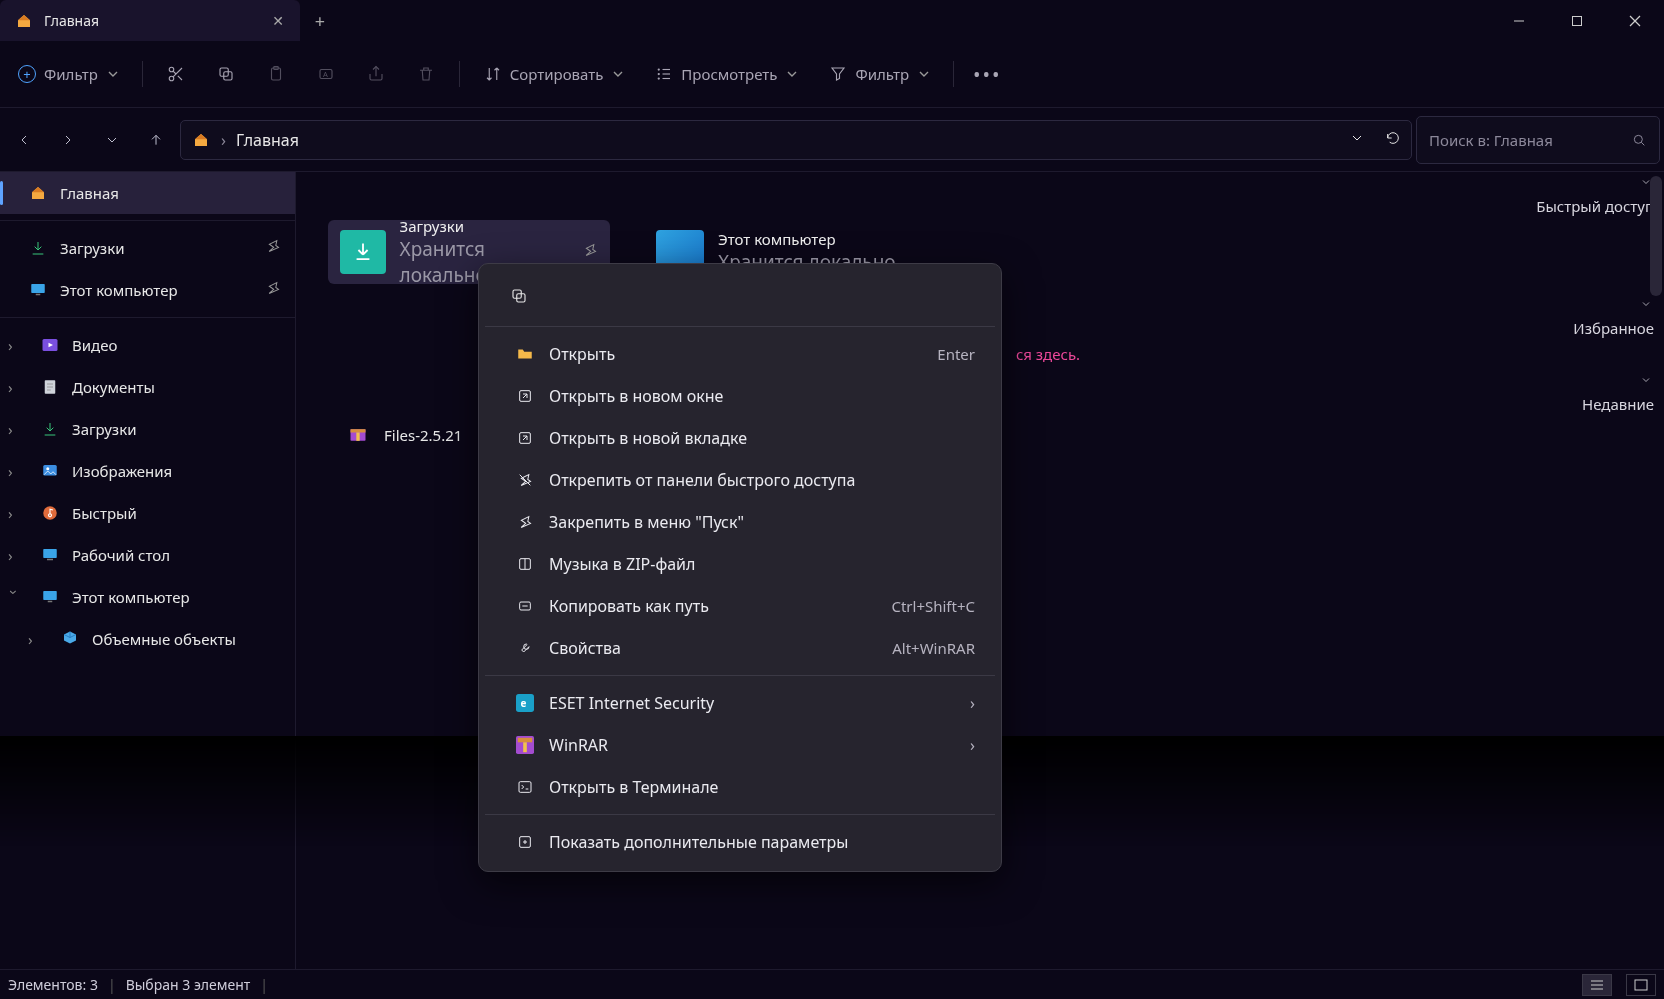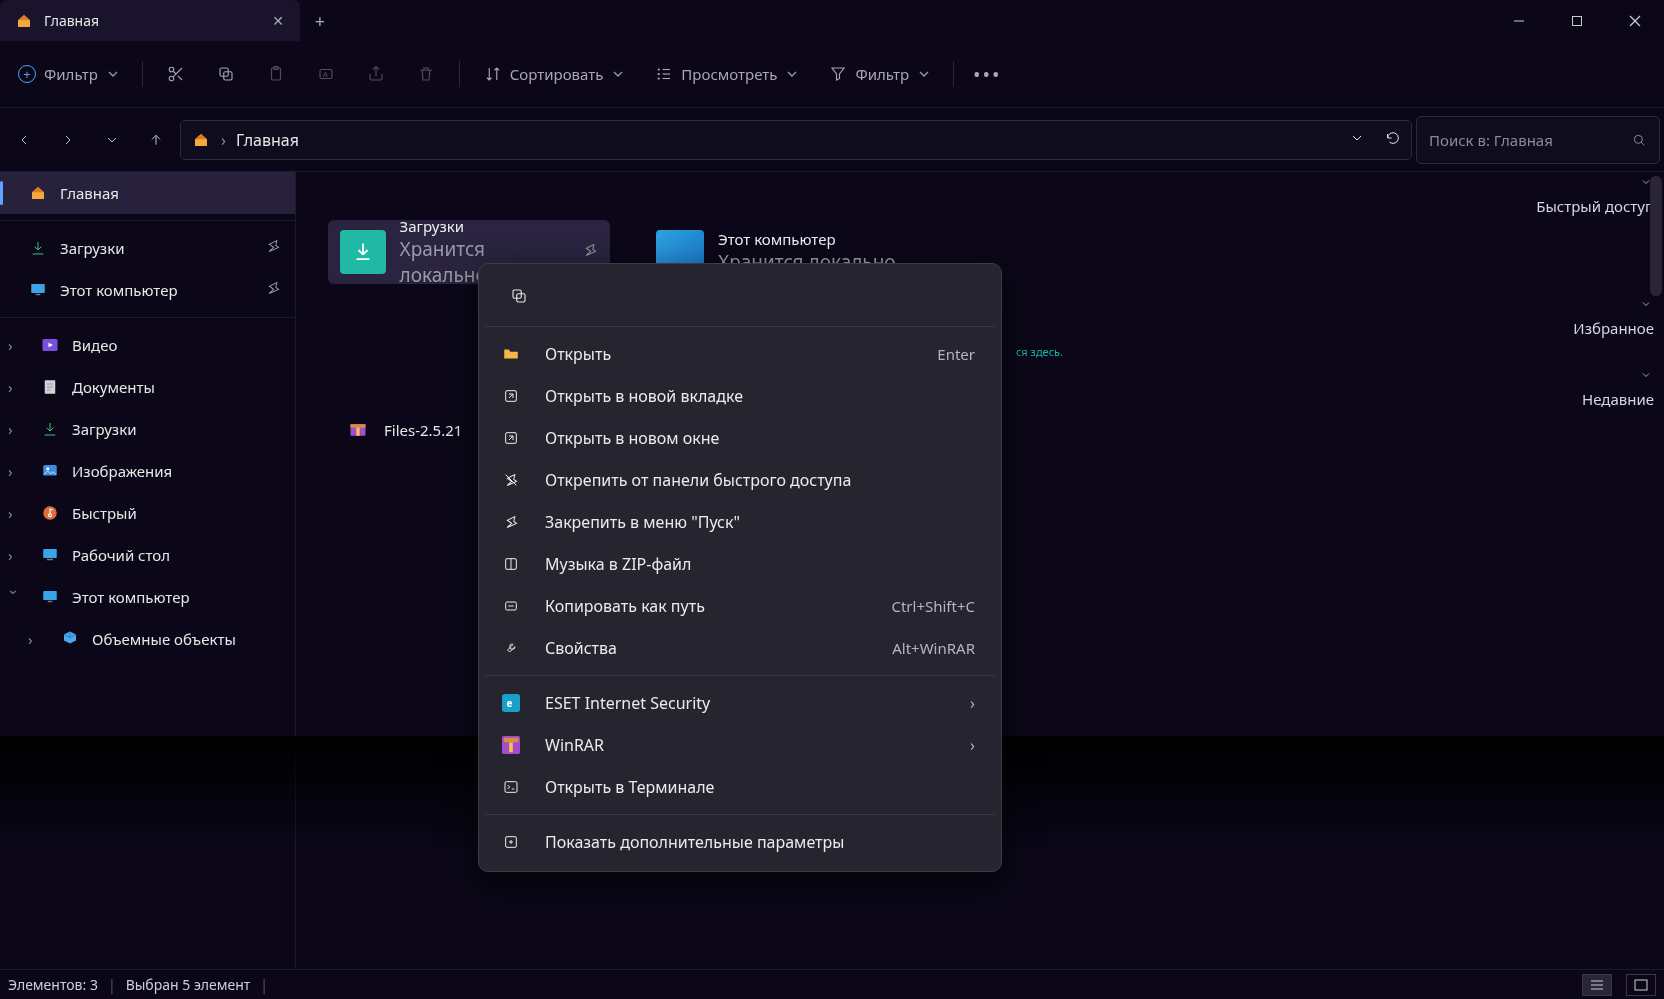--- a/index.html
+++ b/index.html
@@ -49,26 +49,26 @@
 .cards { display: flex; gap: 34px; padding: 4px 22px 14px; }
 .card { width: 282px; height: 64px; display: flex; align-items: center; gap: 14px; padding: 6px 12px; border-radius: 6px; }
 .card.selected { background: #2a2440; }
 .card-icon { width: 48px; height: 44px; background: #1fb9a5; border-radius: 4px; position: relative; }
 .card-icon .arrow-down { position: absolute; left: 50%; top: 50%; transform: translate(-50%,-55%); color: #fff; }
 .card-icon.pc { background: linear-gradient(135deg,#2fa3e0,#1775c9); }
 .card-text .t1 { font-size: 15px; color: #eee; }
 .card-text .t2 { font-size: 19px; color: #9b98a7; }
 .card-pin { color: #999; margin-left: auto; }
 
-.text-line { color: #14b8a6; font-size: 11px; padding-left: 22px; margin-top: 6px; margin-bottom: 10px; }
+.text-line { color: #ec4899; font-size: 15px; padding-left: 22px; margin-top: 6px; margin-bottom: 10px; }
 .recent-item { height: 42px; display: flex; align-items: center; gap: 16px; padding-left: 42px; font-size: 15px; }
 
 
 .ctx { position: absolute; left: 478px; top: 263px; width: 524px; background: #26242e; border: 1px solid #3d3b46; border-radius: 10px; box-shadow: 0 12px 36px rgba(0,0,0,0.6); padding: 8px 0; z-index: 10; }
-.ctx-row { height: 42px; display: flex; align-items: center; padding: 0 26px 0 22px; font-size: 16px; color: #eaeaf0; gap: 24px; }
+.ctx-row { height: 42px; display: flex; align-items: center; padding: 0 26px 0 36px; font-size: 16px; color: #eaeaf0; gap: 14px; }
 .ctx-row .ricon { width: 20px; height: 20px; display: flex; align-items: center; justify-content: center; }
 .ctx-row .label { flex: 1; }
 .ctx-row .kbd { color: #b6b3c0; font-size: 15px; }
 .ctx-row .sub-chev { color: #b6b3c0; }
 .ctx-sep { height: 1px; background: #3b3945; margin: 6px 6px; }
 .ctx-top { height: 48px; padding: 0 20px; display: flex; align-items: center; }
 .ctx-top-btn { width: 40px; height: 36px; display: flex; align-items: center; justify-content: center; border-radius: 6px; }
 
 
 .statusbar { height: 30px; background: #0b0718; border-top: 1px solid #1e1a2e; display: flex; align-items: center; padding: 0 8px; font-size: 14px; color: #cfcdda; gap: 10px; }
@@ -431,21 +431,21 @@
           </svg>
         </span>
       <span>Files-2.5.21</span>
     </div>
   </div>
 </div>
 
 <div class="statusbar">
   <span>Элементов: 3</span>
   <span class="status-sep">|</span>
-  <span>Выбран 5 элемент</span>
+  <span>Выбран 3 элемент</span>
   <span class="status-sep">|</span>
   <span class="spacer"></span>
   <div class="view-btn active">
       <svg width="14" height="12" viewBox="0 0 14 12">
         <line x1="1" y1="2" x2="13" y2="2" stroke="#ccc"></line>
         <line x1="1" y1="6" x2="13" y2="6" stroke="#ccc"></line>
         <line x1="1" y1="10" x2="13" y2="10" stroke="#ccc"></line>
       </svg>
     </div>
   <div class="view-btn">
@@ -473,33 +473,33 @@
           <path d="M3 6h6l2 3h10v9H3z" fill="#f5b94a"></path>
         </svg>
       </span>
     <span class="label">Открыть</span>
     <span class="kbd">Enter</span>
   </div>
   <div class="ctx-row">
     <span class="ricon">
         <svg class="small-svg" viewBox="0 0 24 24">
           <rect x="4" y="4" width="16" height="16" rx="2"></rect>
+          <path d="M15 9l-6 6m0 0h6m-6 0V9" transform="rotate(180 12 12)"></path>
+        </svg>
+      </span>
+    <span class="label">Открыть в новом окне</span>
+  </div>
+  <div class="ctx-row">
+    <span class="ricon">
+        <svg class="small-svg" viewBox="0 0 24 24">
+          <rect x="4" y="4" width="16" height="16" rx="2"></rect>
           <path d="M9 15l6-6m0 0H9m6 0v6"></path>
         </svg>
       </span>
     <span class="label">Открыть в новой вкладке</span>
-  </div>
-  <div class="ctx-row">
-    <span class="ricon">
-        <svg class="small-svg" viewBox="0 0 24 24">
-          <rect x="4" y="4" width="16" height="16" rx="2"></rect>
-          <path d="M15 9l-6 6m0 0h6m-6 0V9" transform="rotate(180 12 12)"></path>
-        </svg>
-      </span>
-    <span class="label">Открыть в новом окне</span>
   </div>
   <div class="ctx-row">
     <span class="ricon">
         <svg class="small-svg" viewBox="0 0 24 24">
           <path d="M12 2l3 7h5l-8 13 2-9H6z" transform="rotate(35 12 12)"></path>
           <line x1="4" y1="4" x2="20" y2="20"></line>
         </svg>
       </span>
     <span class="label">Открепить от панели быстрого доступа</span>
   </div>

